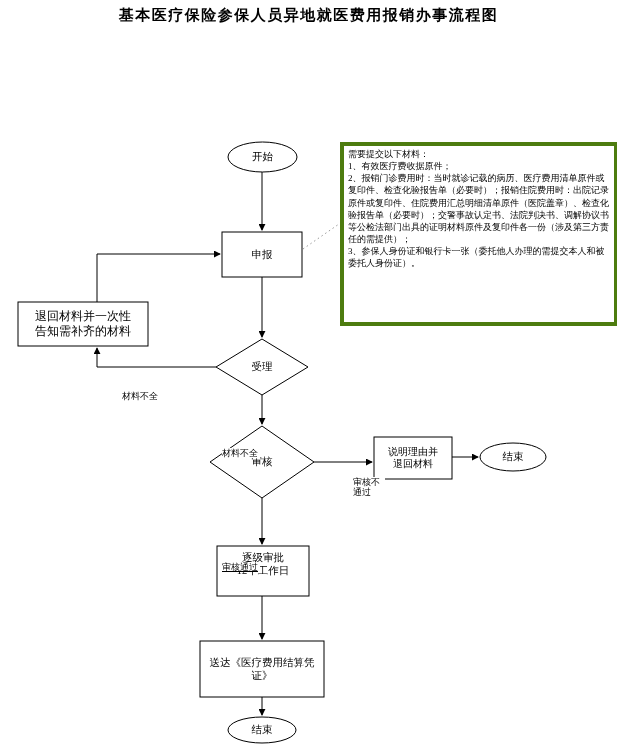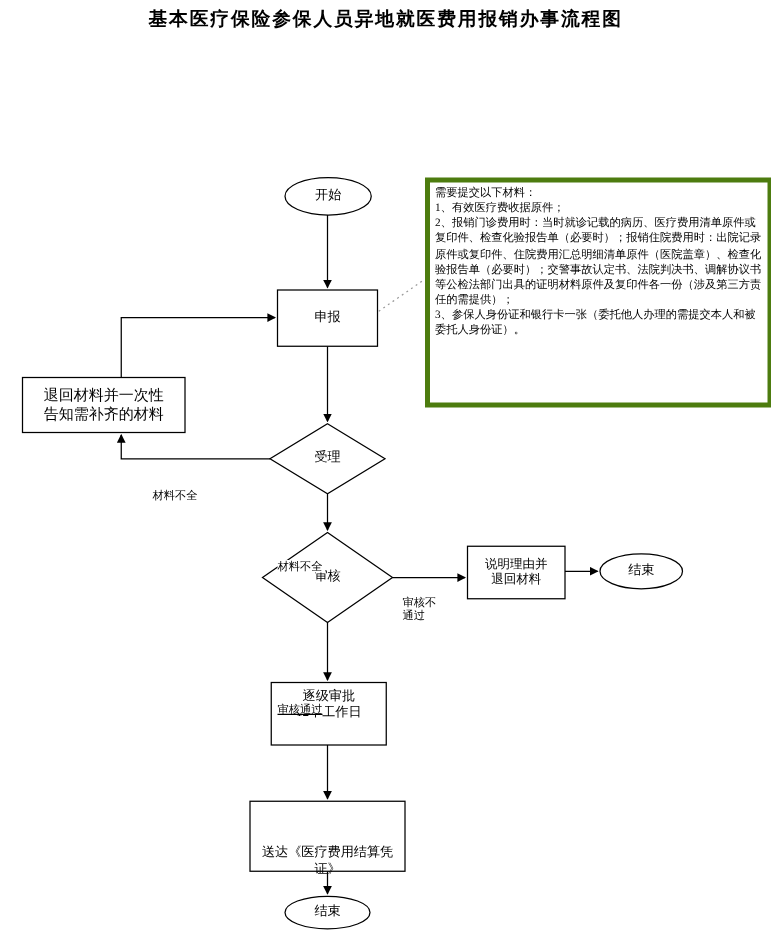--- a/index.html
+++ b/index.html
@@ -94,30 +94,30 @@
   <div class="lbl" style="left:216px;top:339px;width:92px;height:56px;">受理</div>
 
   <div class="lbl" style="left:374px;top:437px;width:78px;height:42px;font-size:10px;border-radius:14px;">说明理由并
 退回材料</div>
 
   <div class="lbl" style="left:480px;top:443px;width:66px;height:28px;">结束</div>
 
   <div class="lbl" style="left:217px;top:546px;width:92px;height:36px;">逐级审批
 12个工作日</div>
 
-  <div class="lbl" style="left:200px;top:661px;width:124px;height:56px;">送达《医疗费用结算凭
+  <div class="lbl" style="left:200px;top:641px;width:124px;height:56px;">送达《医疗费用结算凭
 证》</div>
 
   <div class="lbl" style="left:228px;top:717px;width:68px;height:26px;">结束</div>
 
   <div class="edge-label" style="left:122px;top:355px;width:38px;">材料不全</div>
 
   <div class="edge-label" style="left:222px;top:412px;width:38px;">材料不全</div>
 
-  <div class="edge-label" style="left:322px;top:441px;width:32px;">审核不
+  <div class="edge-label" style="left:353px;top:441px;width:32px;">审核不
 通过</div>
 
   <div class="edge-label" style="left:222px;top:526px;width:38px;text-decoration:underline;">审核通过</div>
 
   <div class="note">需要提交以下材料：
 1、有效医疗费收据原件；
 2、报销门诊费用时：当时就诊记载的病历、医疗费用清单原件或复印件、检查化验报告单（必要时）；报销住院费用时：出院记录原件或复印件、住院费用汇总明细清单原件（医院盖章）、检查化验报告单（必要时）；交警事故认定书、法院判决书、调解协议书等公检法部门出具的证明材料原件及复印件各一份（涉及第三方责任的需提供）；
 3、参保人身份证和银行卡一张（委托他人办理的需提交本人和被委托人身份证）。</div>
 
 </div>

